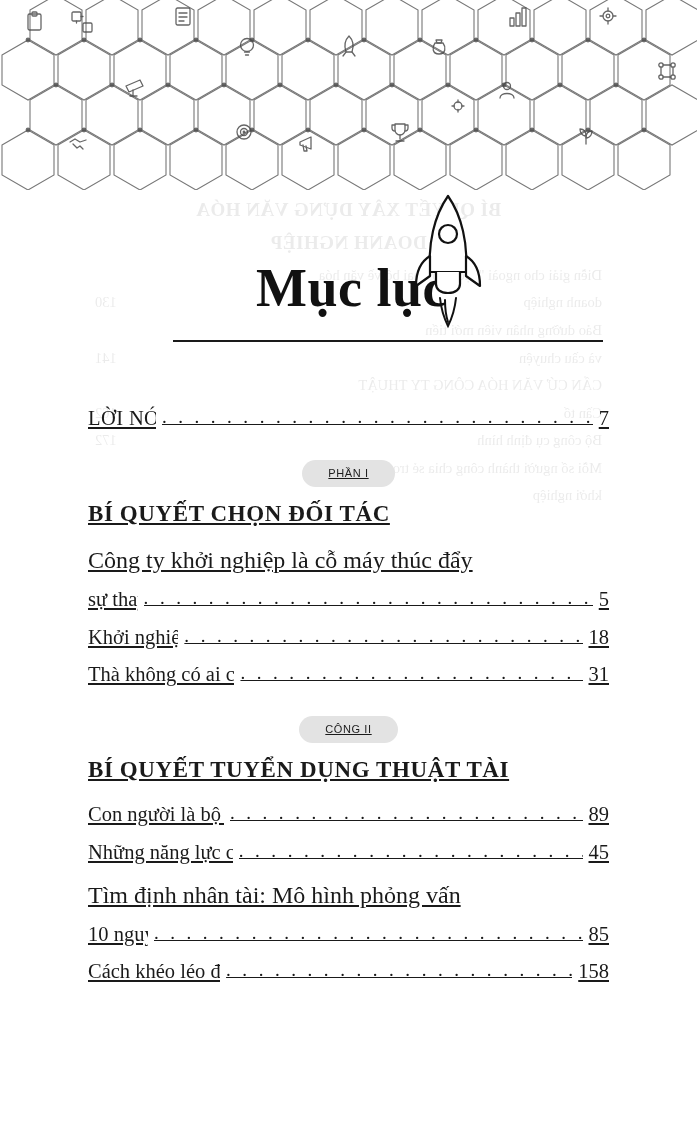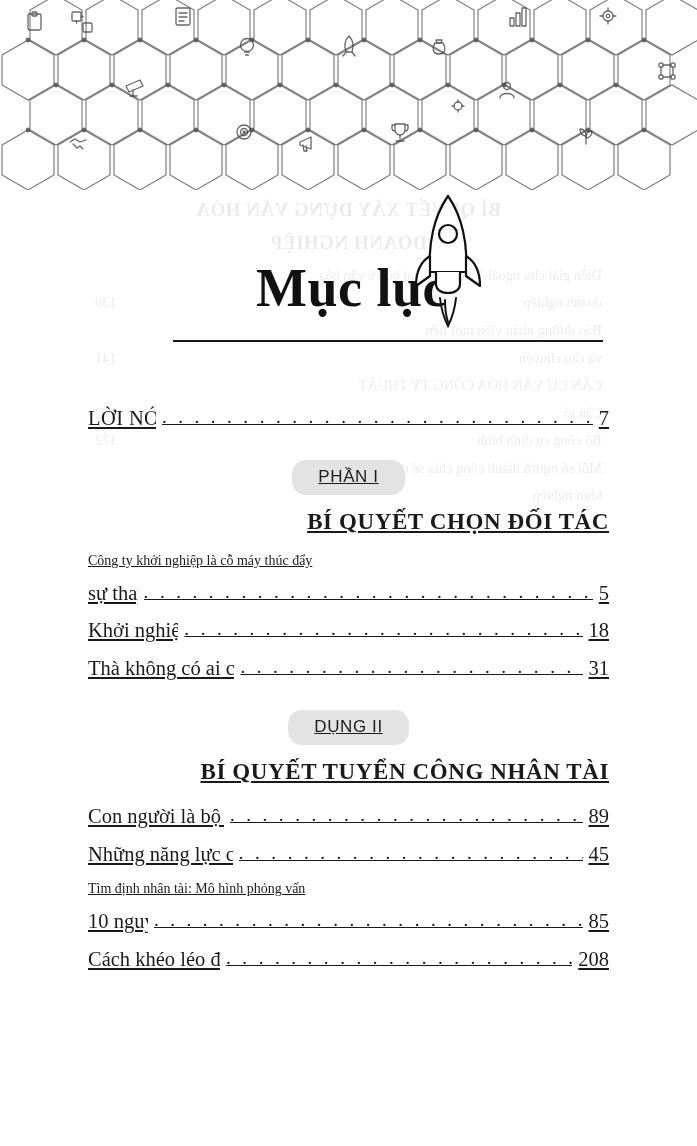--- a/index.html
+++ b/index.html
@@ -124,42 +124,42 @@
     font-size: 20.5px;
   }
   .entry.uppercase .label {
     letter-spacing: 0.4px;
   }
 
   .entry-2line {
     margin: 10px 0 6px 0;
   }
   .entry-2line .line1 {
-    font-size: 14px;
+    font-size: 24px;
     line-height: 1.42;
   }
 
   
   .part-badge-wrap {
     display: flex;
     justify-content: center;
     margin: 26px 0 14px 0;
   }
   .part-badge {
     background: #e3e3e3;
     border-radius: 14px;
     padding: 7px 26px 8px 26px;
     font-family: "Liberation Sans", sans-serif;
-    font-size: 17px;
+    font-size: 11px;
     letter-spacing: 0.6px;
     color: #1c1c1c;
     text-align: center;
   }
   .part-heading {
-    text-align: right;
+    text-align: left;
     font-size: 23px;
     font-weight: 700;
     letter-spacing: 0.6px;
     margin: 6px 0 16px 0;
   }
 </style>
 </head>
 <body>
 
 <div class="deco-band">
@@ -427,23 +427,23 @@
       <span class="pg">18</span>
     </div>
 
     <div class="entry">
       <span class="label">Thà không có ai còn hơn có một đối tác tồi</span>
       <span class="dots">. . . . . . . . . . . . . . . . . . . . . . . . . . . . . . . . . . . . . . . . . . . . . . . . . . .</span>
       <span class="pg">31</span>
     </div>
 
     <div class="part-badge-wrap">
-      <span class="part-badge">DỤNG II</span>
-    </div>
-    <div class="part-heading">BÍ QUYẾT TUYỂN CÔNG NHÂN TÀI</div>
+      <span class="part-badge">CÔNG II</span>
+    </div>
+    <div class="part-heading">BÍ QUYẾT TUYỂN DỤNG THUẬT TÀI</div>
 
     <div class="entry">
       <span class="label">Con người là bộ não của doanh nghiệp</span>
       <span class="dots">. . . . . . . . . . . . . . . . . . . . . . . . . . . . . . . . . . . . . . . . . . . . . . . . . . .</span>
       <span class="pg">89</span>
     </div>
 
     <div class="entry">
       <span class="label">Những năng lực chung mà nhân tài cần có</span>
       <span class="dots">. . . . . . . . . . . . . . . . . . . . . . . . . . . . . . . . . . . . . . . . . . . . . . . . . . .</span>
@@ -455,17 +455,17 @@
       <div class="entry">
         <span class="label">10 nguyên tắc</span>
         <span class="dots">. . . . . . . . . . . . . . . . . . . . . . . . . . . . . . . . . . . . . . . . . . . . . . . . . . .</span>
         <span class="pg">85</span>
       </div>
     </div>
 
     <div class="entry">
       <span class="label">Cách khéo léo đưa ra lời mời làm việc</span>
       <span class="dots">. . . . . . . . . . . . . . . . . . . . . . . . . . . . . . . . . . . . . . . . . . . . . . . . . . .</span>
-      <span class="pg">208</span>
+      <span class="pg">158</span>
     </div>
 
   </div>
 </div>
 
 </body></html>

